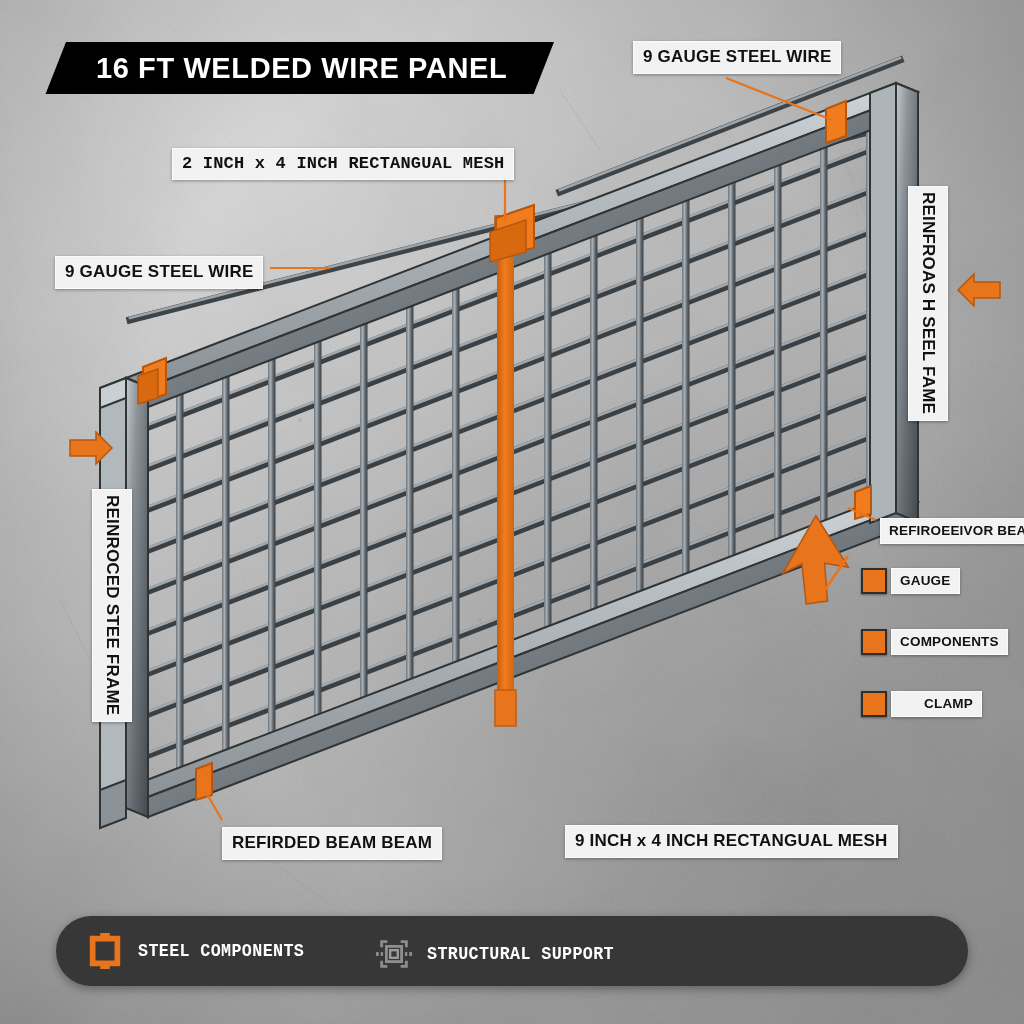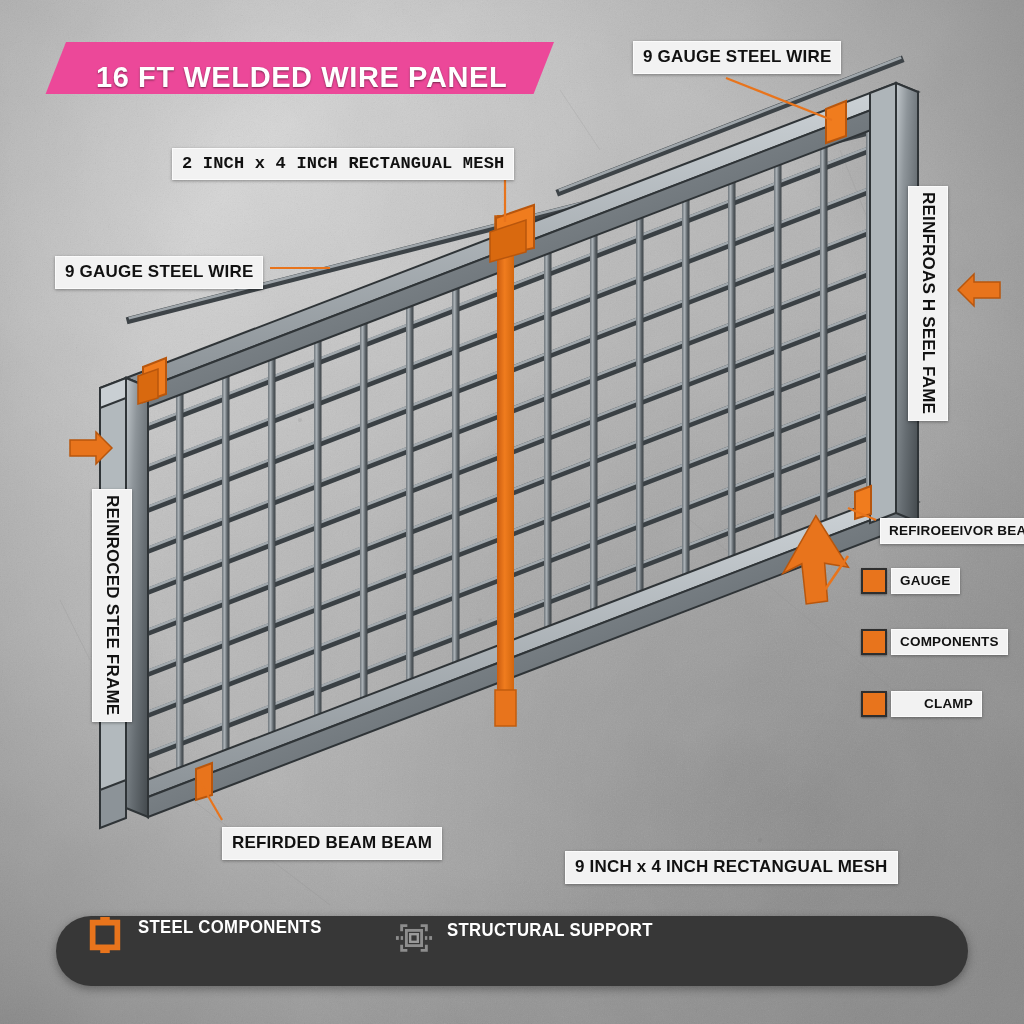--- a/index.html
+++ b/index.html
@@ -17,23 +17,23 @@
       radial-gradient(circle at 78% 80%, rgba(0,0,0,.16), rgba(0,0,0,0) 46%),
       linear-gradient(138deg,#d6d6d6 0%,#c3c3c3 26%,#b3b3b3 52%,#a8a8a8 74%,#bdbdbd 100%);
   }
   .bg-grain{position:absolute;inset:0;opacity:.5;}
   .bg-vig{position:absolute;inset:0;
     background:radial-gradient(ellipse at 50% 45%, rgba(0,0,0,0) 52%, rgba(0,0,0,.22) 100%);}
 
   
   .title-banner{
     position:absolute;left:44px;top:42px;width:510px;height:52px;
-    background:#ec4899;
+    background:#000000;
     clip-path:polygon(22px 0, 510px 0, 488px 56px, 0 56px);
-    display:flex;align-items:flex-end;
+    display:flex;align-items:center;
   }
   .title-banner .tx{
     color:#fff;font-size:29px;font-weight:bold;letter-spacing:.6px;
     margin-left:52px;white-space:nowrap;
     text-shadow:0 1px 2px rgba(0,0,0,.5);
   }
 
   
   .chip{
     position:absolute;background:#f2f2f2;color:#111;
@@ -54,21 +54,21 @@
     border:2px solid #2e2e2e;box-shadow:0 1px 2px rgba(0,0,0,.4);
   }
 
   
   .legend{
     position:absolute;left:56px;top:916px;width:912px;height:70px;
     background:#373737;border-radius:35px;
     box-shadow:0 3px 10px rgba(0,0,0,.35);
     display:flex;align-items:center;
   }
-  .legend .item{display:flex;align-items:flex-start;height:100%;}
+  .legend .item{display:flex;align-items:center;height:100%;font-family:Liberation Mono, monospace;}
   .legend .lbl{
     color:#fff;font-size:19px;font-weight:bold;letter-spacing:.4px;
     white-space:nowrap;margin-left:14px;
     font-stretch:condensed;transform:scaleX(.88);transform-origin:left center;
   }
   .legend .ico{width:38px;height:38px;flex:0 0 38px;}
 
   svg{display:block;}
   .nosel{user-select:none;}
 </style>
@@ -331,21 +331,21 @@
   <div class="chip sm nosel" style="left:880px;top:518px;">REFIROEEIVOR BEAM</div>
 
   <div class="chip sm nosel" style="left:891px;top:568px;">GAUGE</div>
 
   <div class="chip sm nosel" style="left:891px;top:629px;">COMPONENTS</div>
 
   <div class="chip sm nosel" style="left:891px;top:691px;padding-left:32px;">CLAMP</div>
 
   <div class="chip nosel" style="left:222px;top:827px;">REFIRDED BEAM BEAM</div>
 
-  <div class="chip nosel" style="left:565px;top:851px;">9 INCH x 4 INCH RECTANGUAL MESH</div>
+  <div class="chip nosel" style="left:565px;top:825px;">9 INCH x 4 INCH RECTANGUAL MESH</div>
 
   <div class="chip vert nosel" style="left:908px;top:186px;">REINFROAS H SEEL FAME</div>
 
   <div class="chip vert nosel" style="left:92px;top:489px;">REINROCED STEE FRAME</div>
 
   <div class="sw" style="left:861px;top:568px;"></div>
   <div class="sw" style="left:861px;top:629px;"></div>
   <div class="sw" style="left:861px;top:691px;"></div>
 
   <div class="legend nosel">

